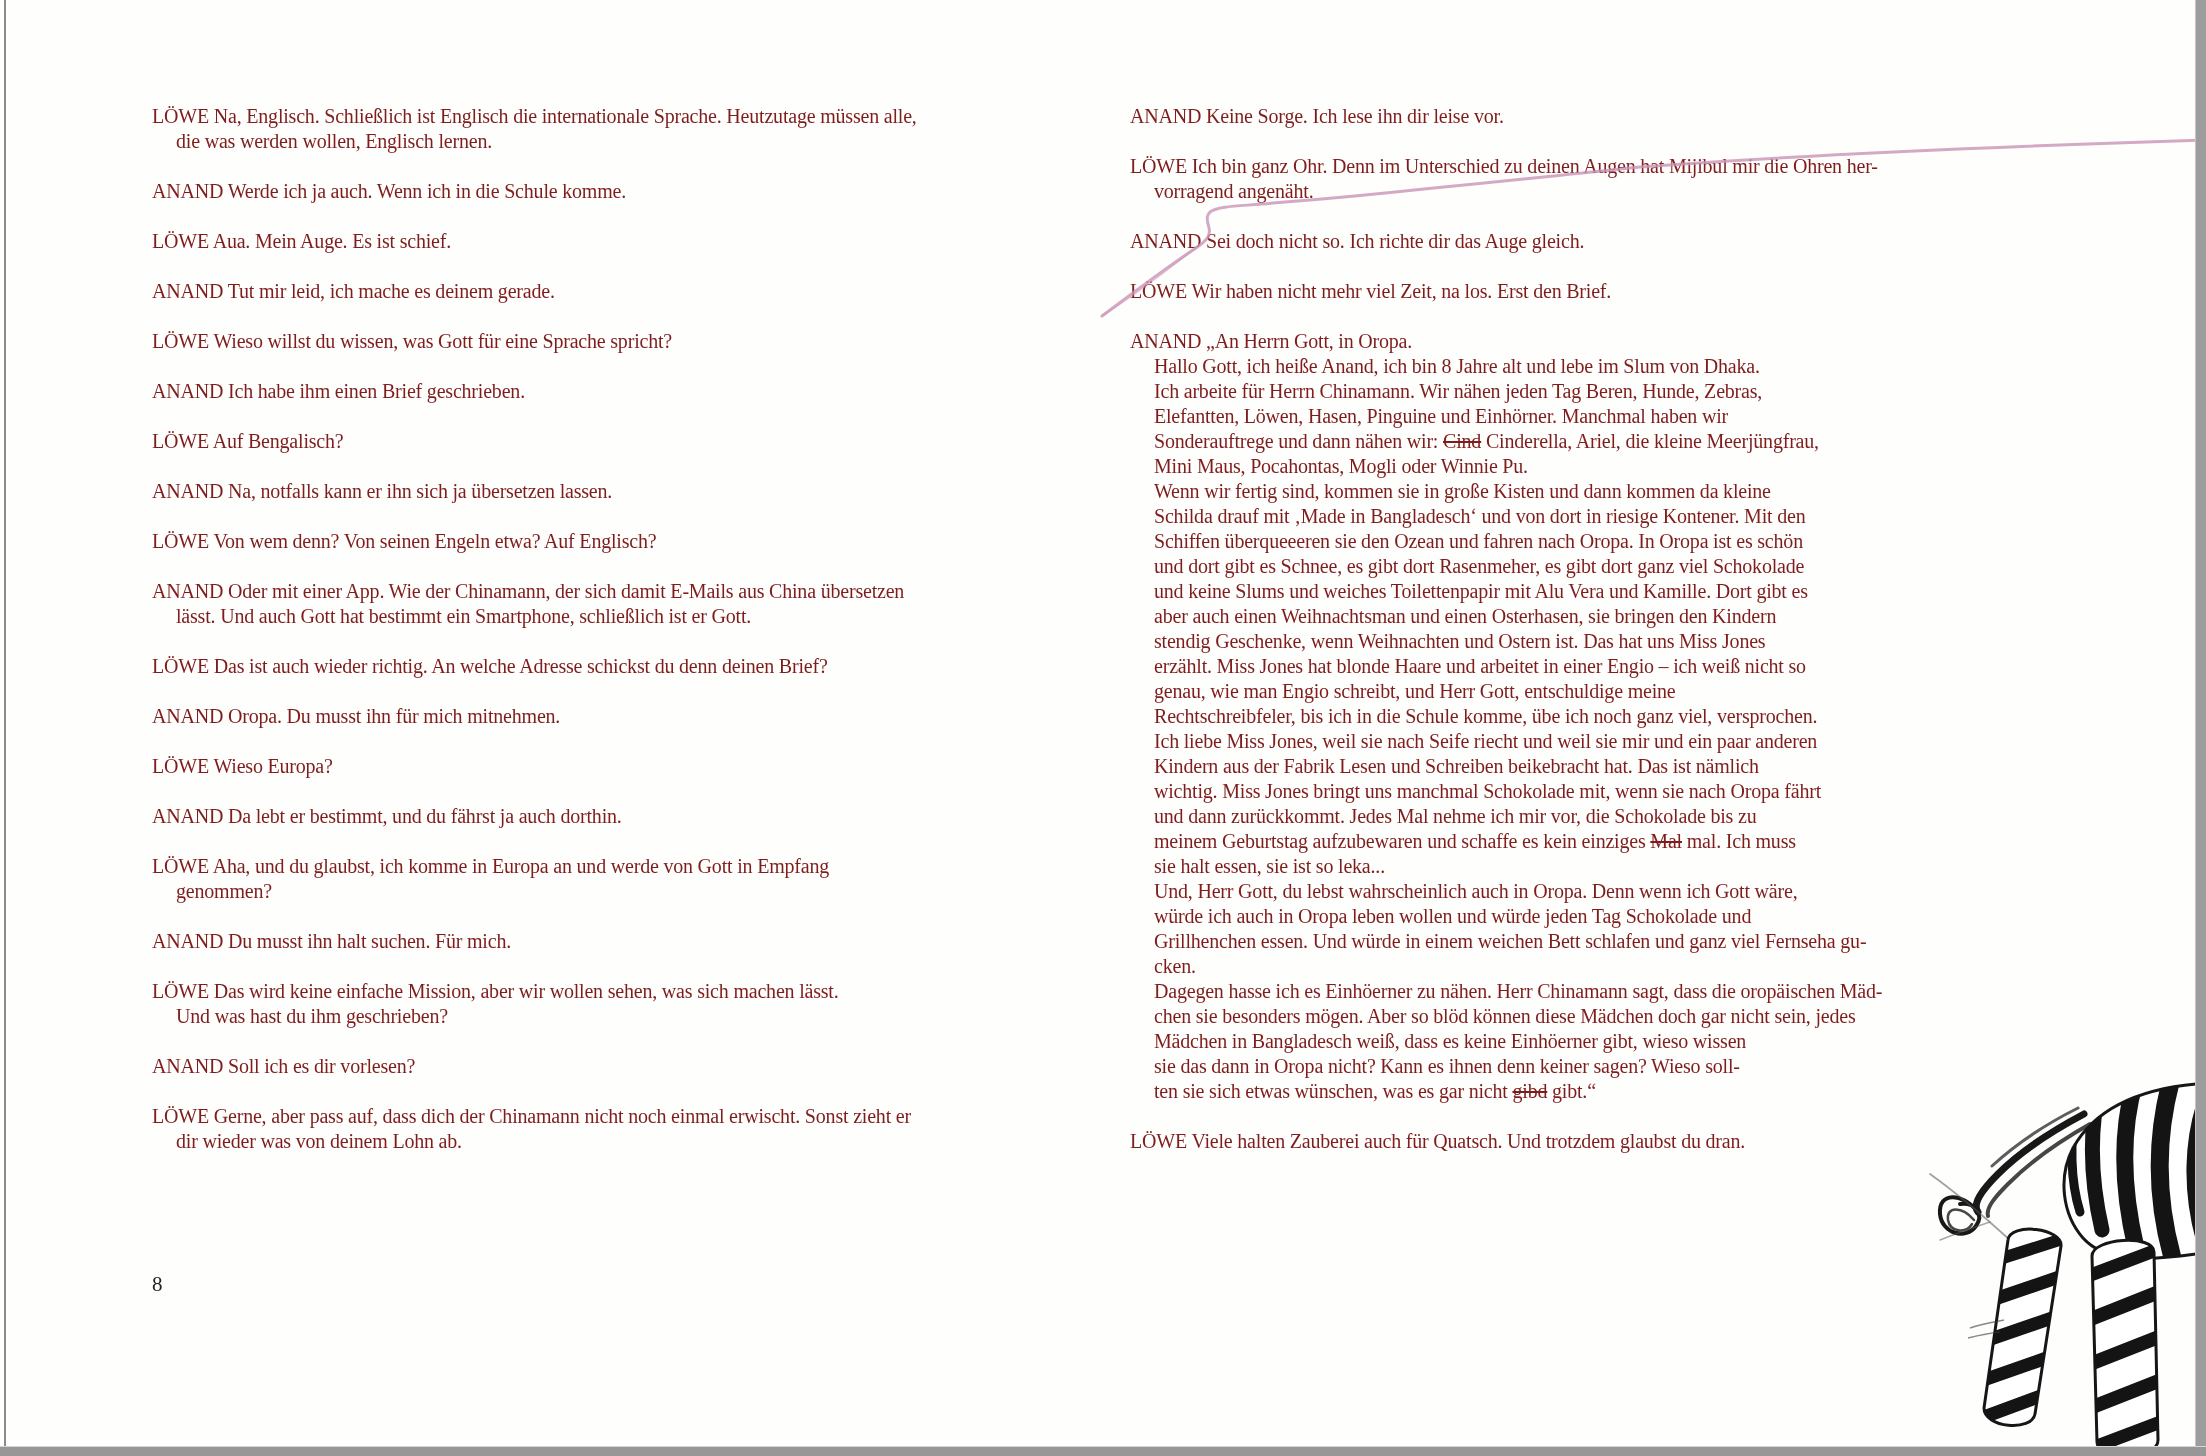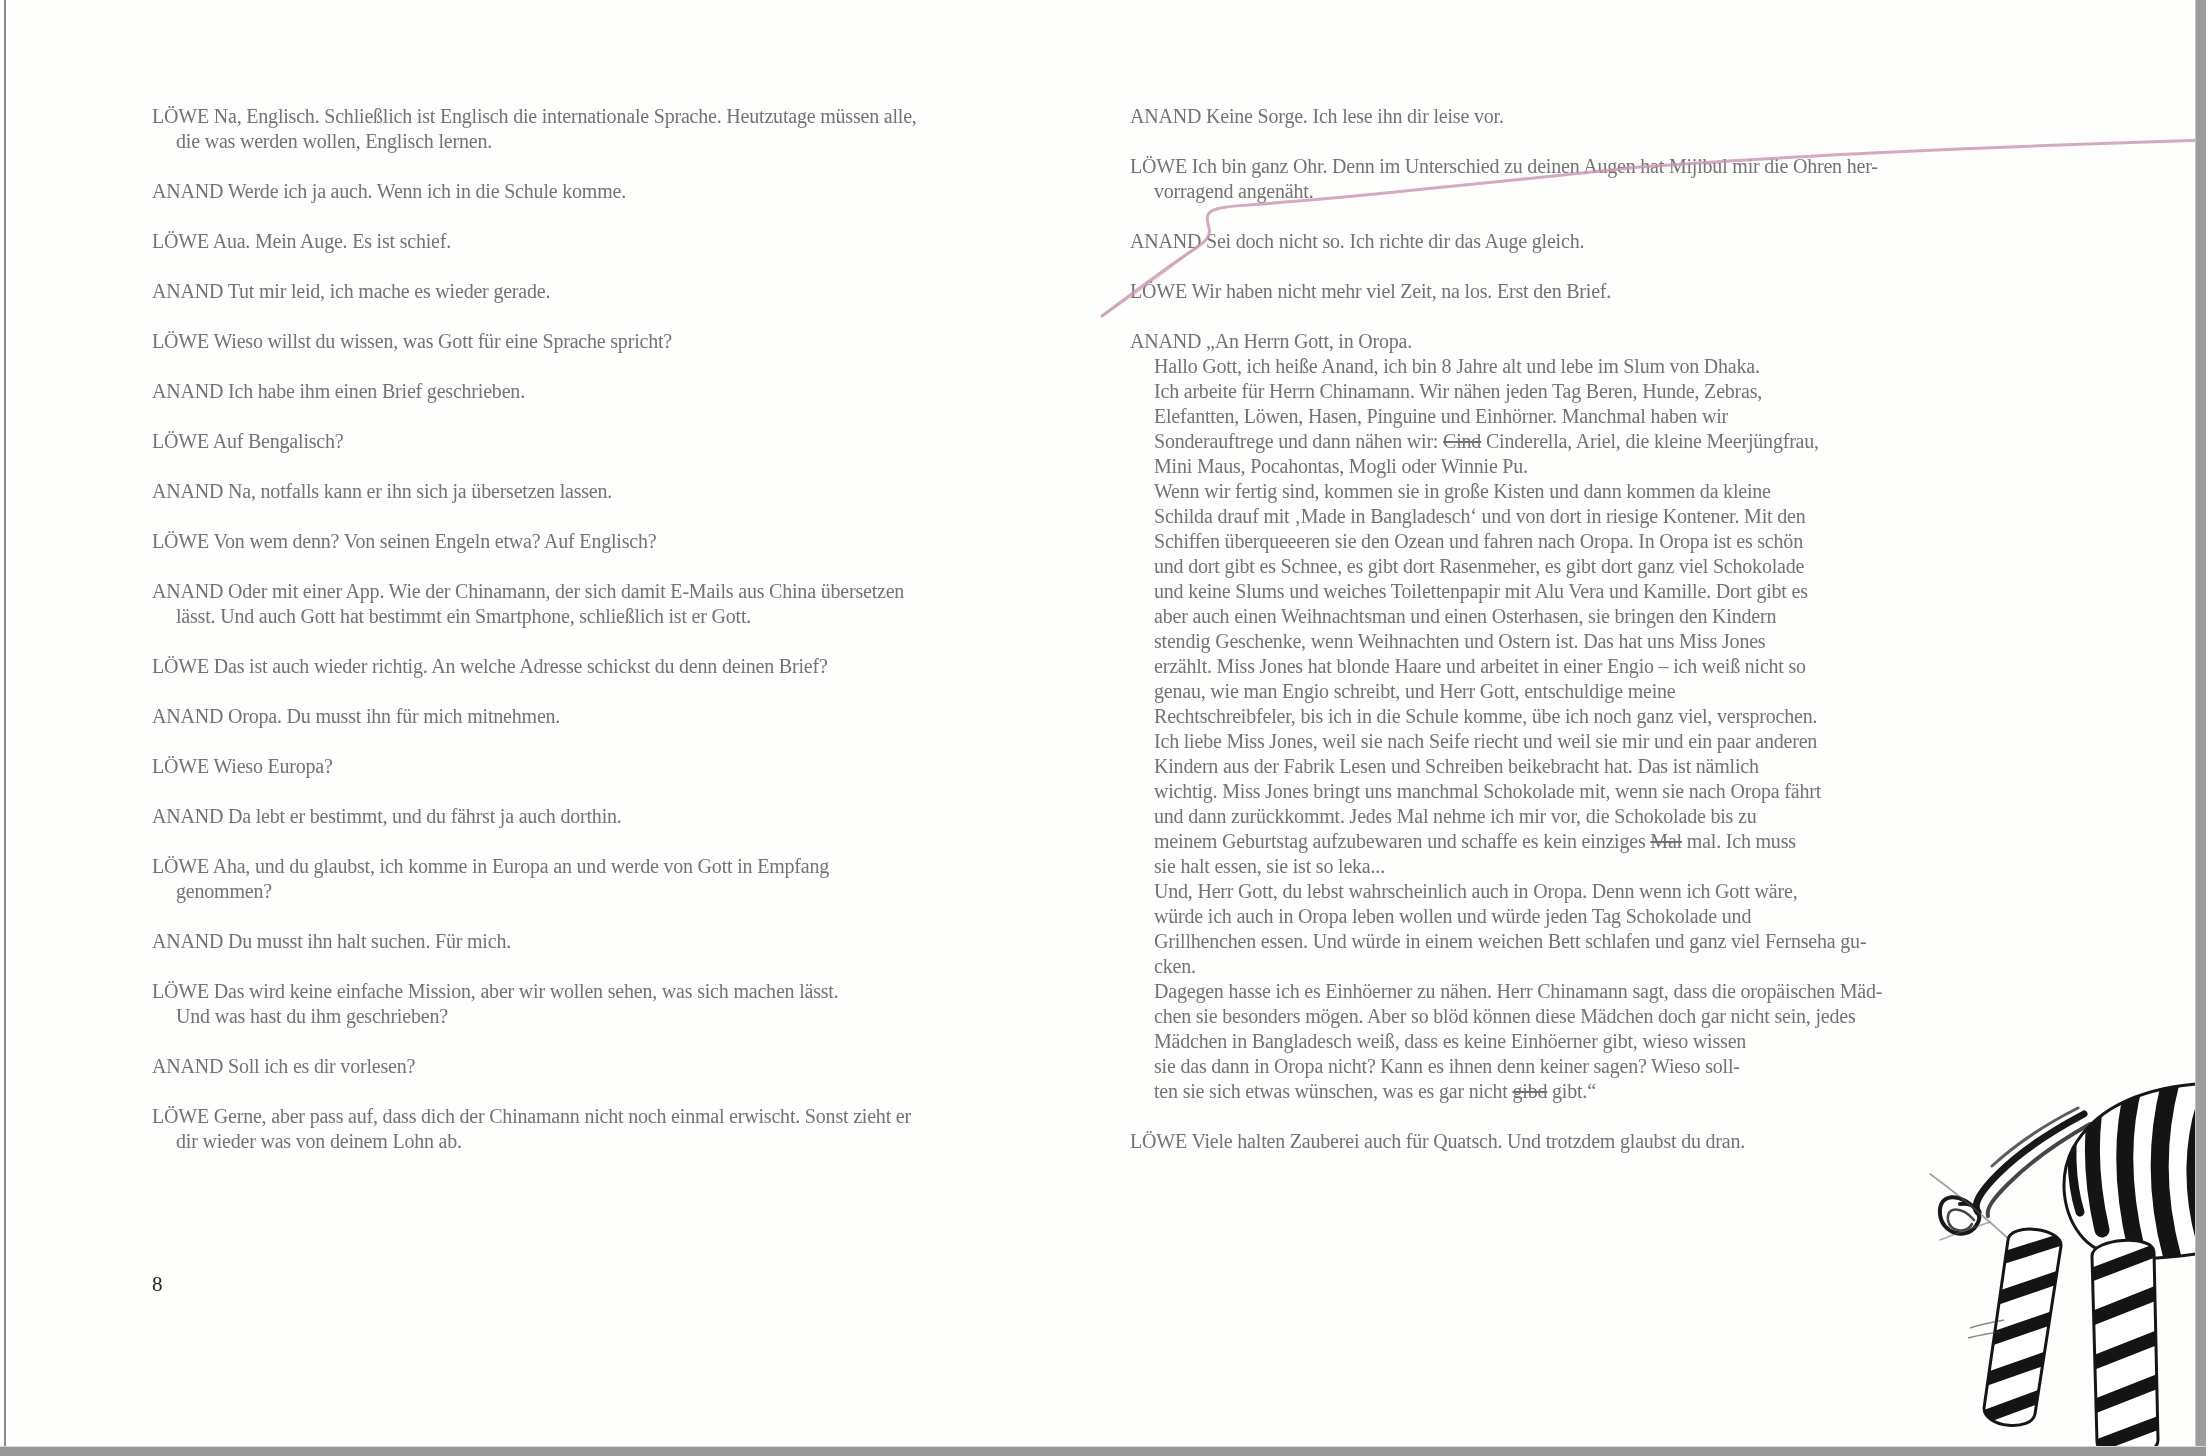--- a/index.html
+++ b/index.html
@@ -15,41 +15,41 @@
   .edge-bottom{position:absolute;left:0;bottom:0;width:100%;height:9px;background:#979797;border-top:1px solid #d6d6d6;}
 
   .col{position:absolute;top:104px;}
   .col-left{left:152px;width:1010px;}
   .col-right{left:1130px;width:1010px;}
   .speech{
     margin:0 0 25px 0;
     padding-left:24px;text-indent:-24px;
     white-space:nowrap;
     font-size:20px;line-height:25px;letter-spacing:-0.2px;
-    color:#737373;
+    color:#7f1d1d;
   }
   .speech.italic{font-style:italic;}
   .speech.letter{}
   .speech s{text-decoration:line-through;}
   .page-number{
     position:absolute;left:152px;top:1272px;
     font-size:21px;color:#262422;
   }
   .overlay{position:absolute;left:0;top:0;pointer-events:none;}
 </style>
 </head>
 <body>
 
 <div class="page-surface"></div>
 
 <div class="col col-left" id="col-left">
     <p class="speech">LÖWE Na, Englisch. Schließlich ist Englisch die internationale Sprache. Heutzutage müssen alle,<br>die was werden wollen, Englisch lernen.</p>
     <p class="speech">ANAND Werde ich ja auch. Wenn ich in die Schule komme.</p>
     <p class="speech">LÖWE Aua. Mein Auge. Es ist schief.</p>
-    <p class="speech">ANAND Tut mir leid, ich mache es wieder gerade.</p>
+    <p class="speech">ANAND Tut mir leid, ich mache es deinem gerade.</p>
     <p class="speech">LÖWE Wieso willst du wissen, was Gott für eine Sprache spricht?</p>
     <p class="speech">ANAND Ich habe ihm einen Brief geschrieben.</p>
     <p class="speech">LÖWE Auf Bengalisch?</p>
     <p class="speech">ANAND Na, notfalls kann er ihn sich ja übersetzen lassen.</p>
     <p class="speech">LÖWE Von wem denn? Von seinen Engeln etwa? Auf Englisch?</p>
     <p class="speech">ANAND Oder mit einer App. Wie der Chinamann, der sich damit E-Mails aus China übersetzen<br>lässt. Und auch Gott hat bestimmt ein Smartphone, schließlich ist er Gott.</p>
     <p class="speech">LÖWE Das ist auch wieder richtig. An welche Adresse schickst du denn deinen Brief?</p>
     <p class="speech">ANAND Oropa. Du musst ihn für mich mitnehmen.</p>
     <p class="speech">LÖWE Wieso Europa?</p>
     <p class="speech">ANAND Da lebt er bestimmt, und du fährst ja auch dorthin.</p>

